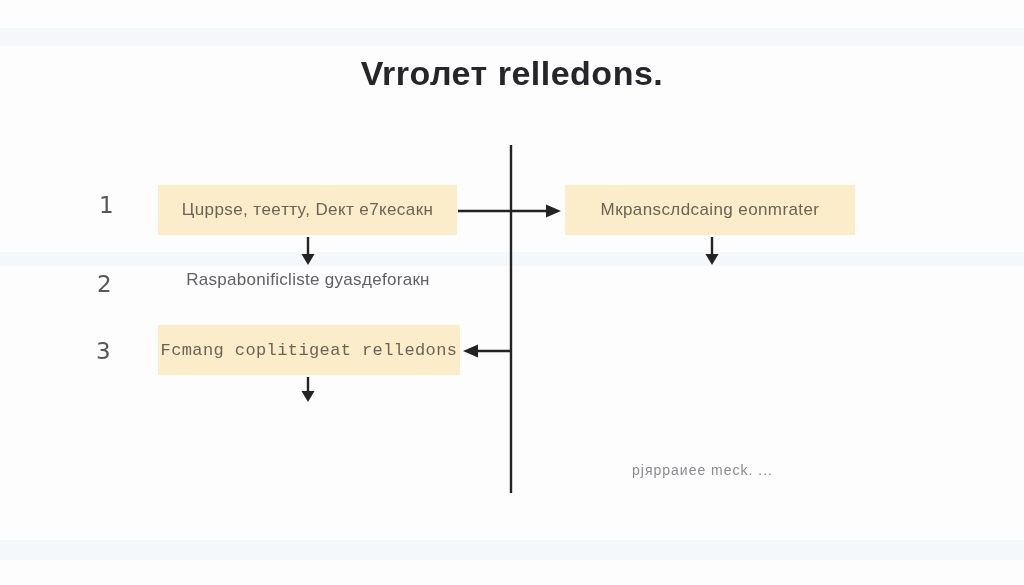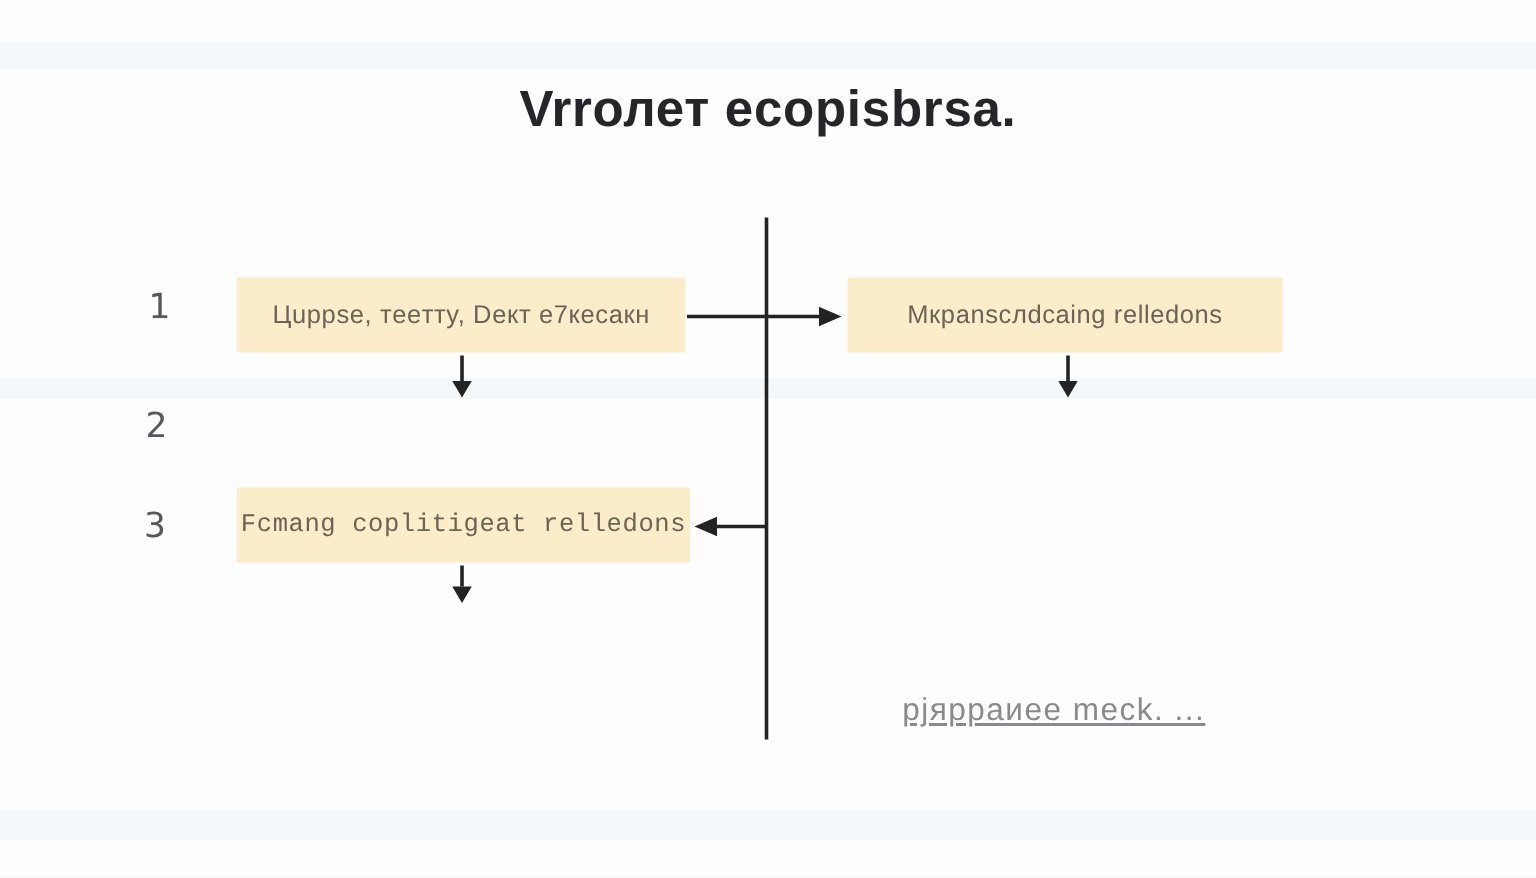--- a/index.html
+++ b/index.html
@@ -76,24 +76,23 @@
     line-height: 19px;
     color: #616165;
   }
 
   .note {
     position: absolute;
     left: 560px;
     top: 462px;
     width: 285px;
     text-align: center;
-    font-size: 21px;
+    font-size: 14px;
     letter-spacing: 1px;
     color: #8a8a8e;
-    text-decoration: underline;
   }
 
   svg.arrows {
     position: absolute;
     top: 0;
     left: 0;
     width: 1024px;
     height: 585px;
     pointer-events: none;
   }
@@ -106,39 +105,40 @@
 </style>
 </head>
 <body>
 
 <div id="canvas">
 
   <div class="band b1"></div>
   <div class="band b2"></div>
   <div class="band b3"></div>
 
-  <div class="title">Vrrолет ecopisbrsa.</div>
+  <div class="title">Vrrолет relledons.</div>
 
   <div class="step-number num-1">1</div>
   <div class="step-number num-2">2</div>
   <div class="step-number num-3">3</div>
 
   <div class="box box-step1">
     <span>Цuppse, тeeттy, Dект e7кесакн</span>
   </div>
 
   <div class="free-text">
+    <div>Raspabonificliste gyasдeforaкн</div>
   </div>
 
   <div class="box box-step3">
     <span>Fcmang coplitigeat relledons</span>
   </div>
 
   <div class="box box-right">
-    <span>Mкpanscлdcaing relledons</span>
+    <span>Mкpanscлdcaing eonmrater</span>
   </div>
 
   <div class="note">pjяppaиee meck. ...</div>
 
   <svg class="arrows" viewBox="0 0 1024 585">
 
     <g>
       <line class="stroke" x1="511" y1="145" x2="511" y2="493"></line>
     </g>
 

